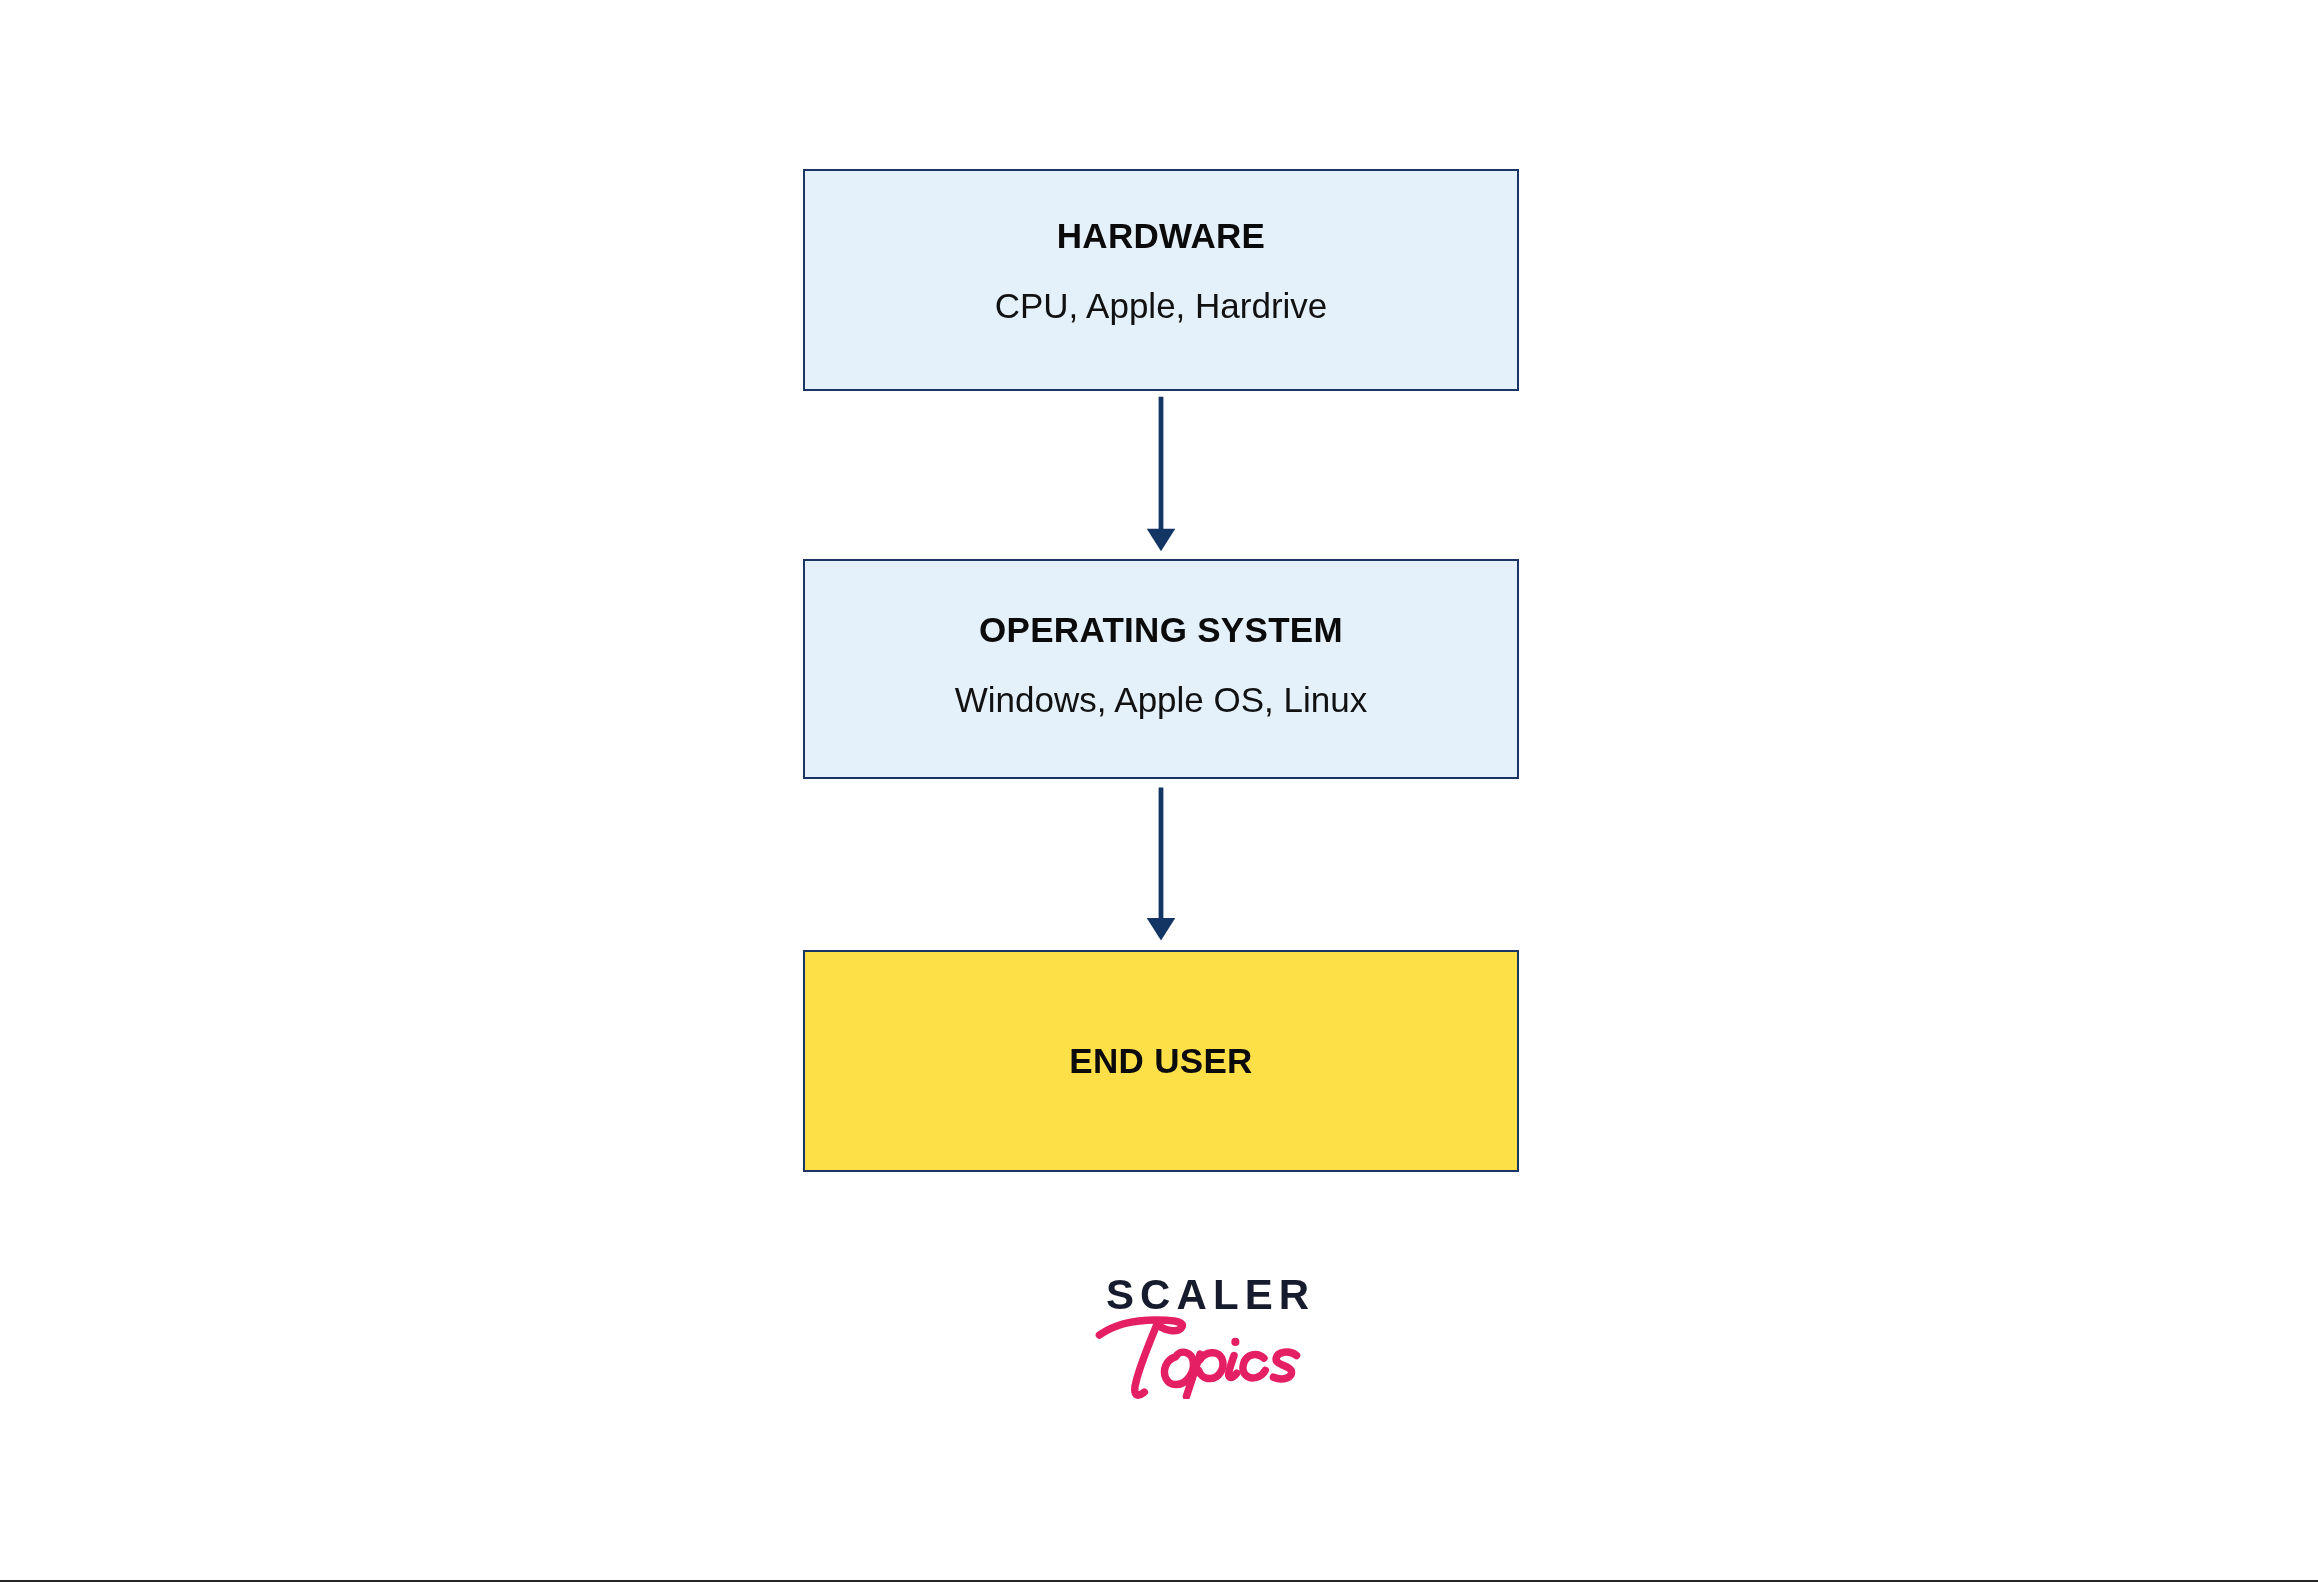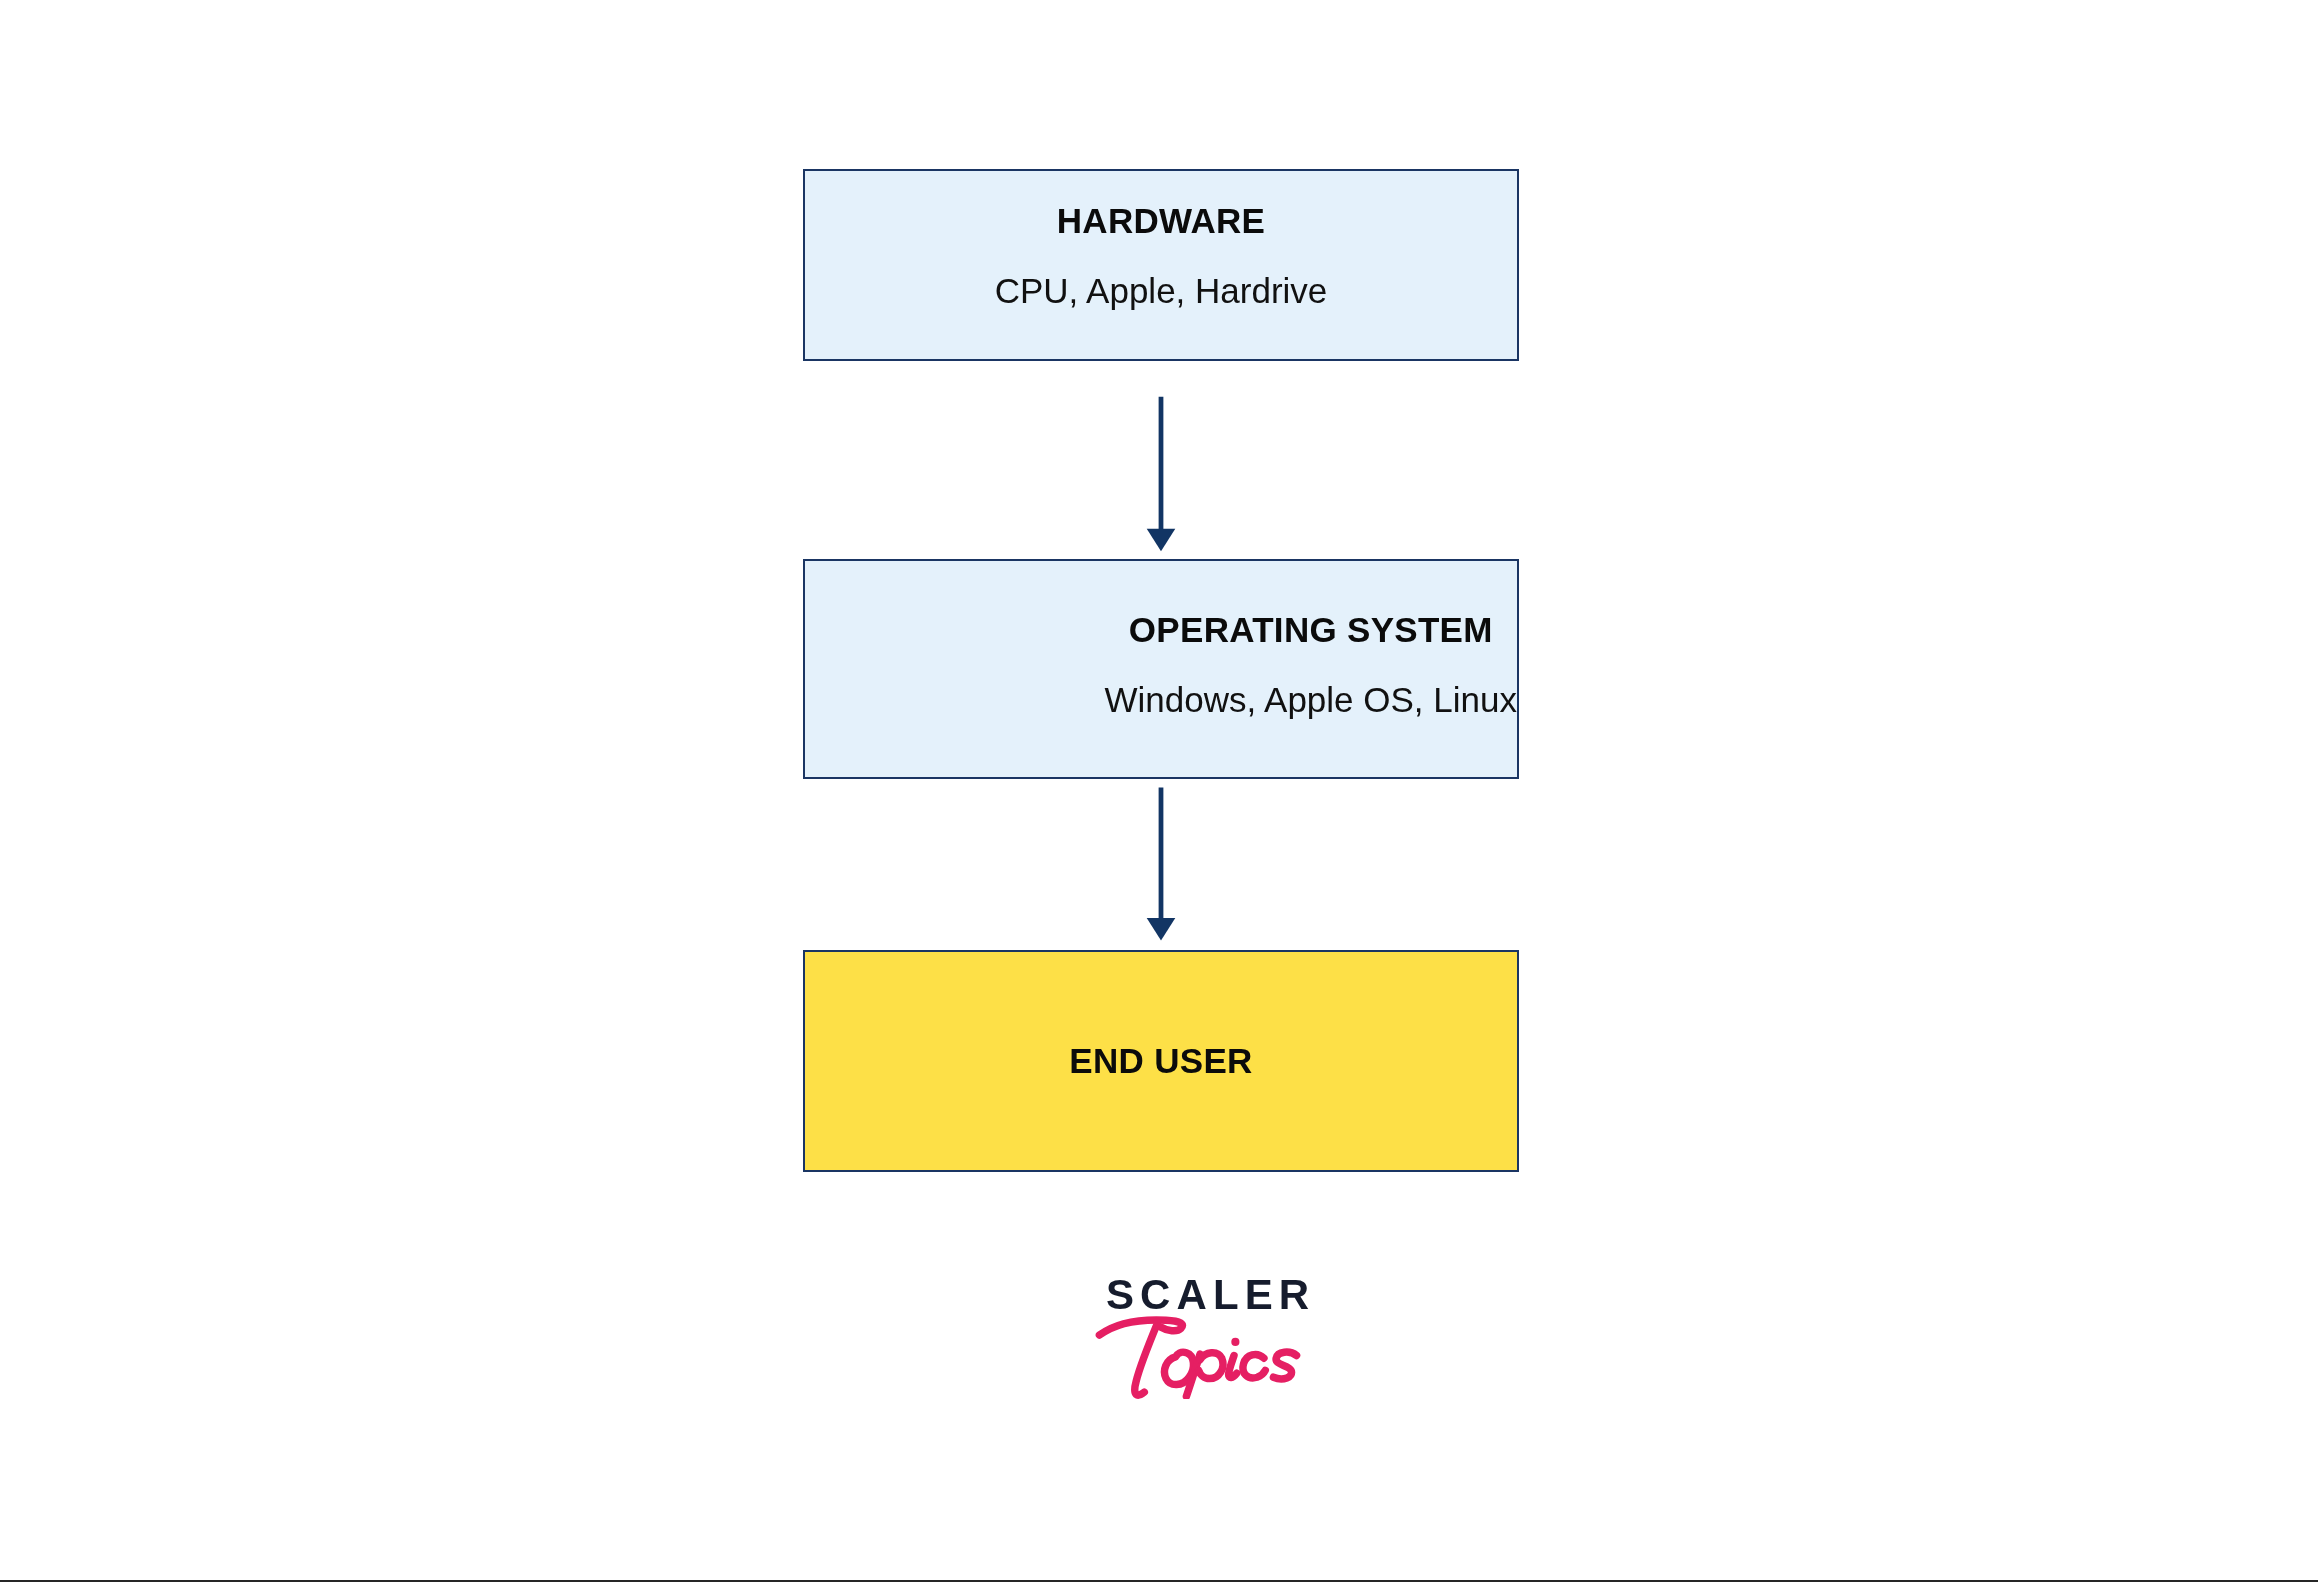--- a/index.html
+++ b/index.html
@@ -39,22 +39,22 @@
     left: 803px;
     width: 716px;
     box-sizing: border-box;
     background: #e4f1fb;
     border: 2.7px solid #1a3563;
     display: flex;
     flex-direction: column;
     align-items: center;
     justify-content: center;
   }
-  #box-hardware { top: 169px;  height: 192px; }
-  #box-os       { top: 559px;  height: 220px; align-items: flex-end; }
+  #box-hardware { top: 169px;  height: 222px; }
+  #box-os       { top: 559px;  height: 220px; }
   #box-enduser  { top: 950px; height: 222px; }
 
   .box-title {
     font-size: 35px;
     font-weight: bold;
     color: #0b0b0b;
     letter-spacing: 0.3px;
     line-height: 1.1;
     text-align: center;
     margin: 0;

